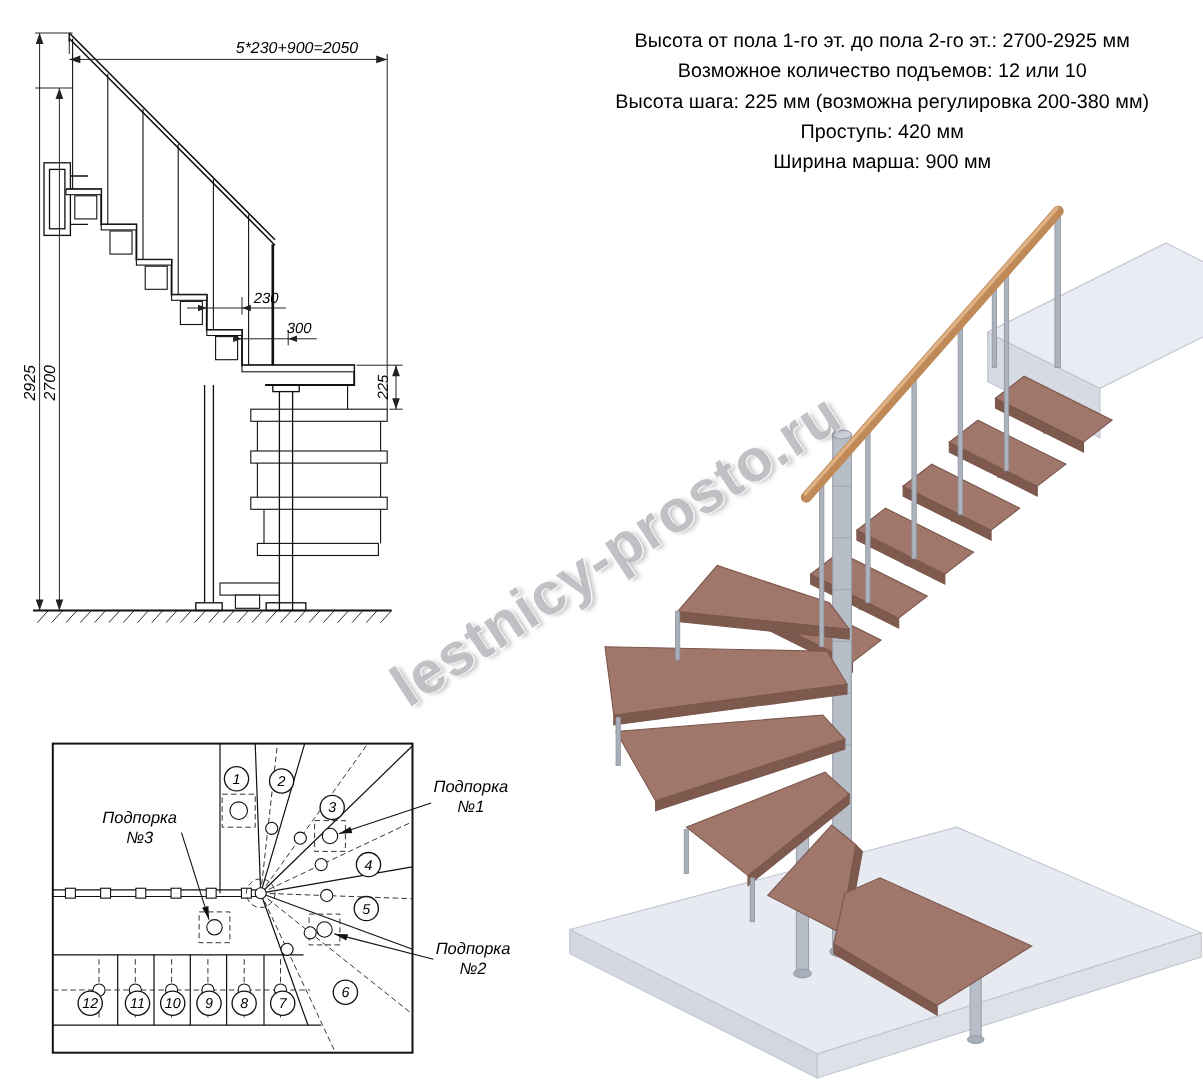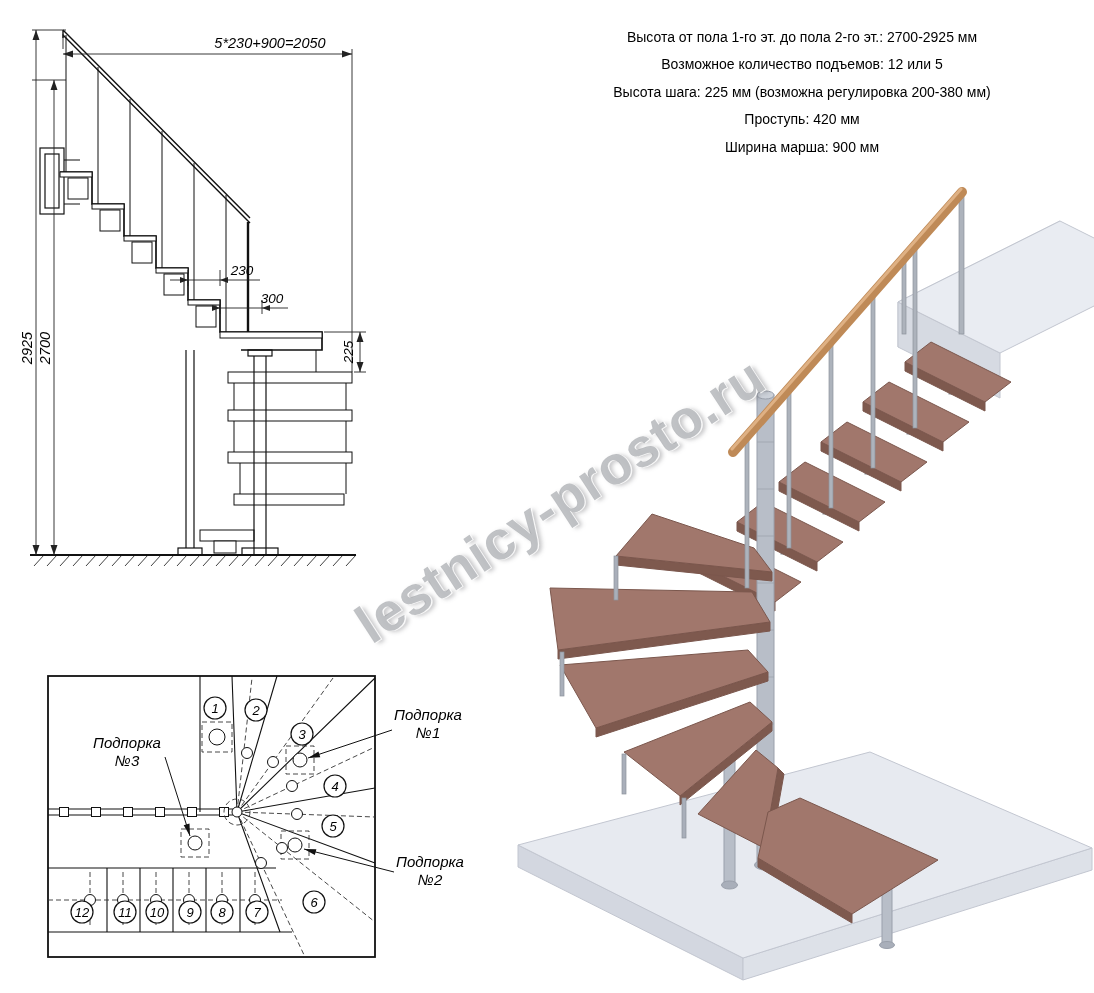--- a/index.html
+++ b/index.html
@@ -1,19 +1,19 @@
 <!DOCTYPE html>
 <html><head>
 <meta charset="utf-8">
 <style>
   html,body{margin:0;padding:0;background:#ffffff;}
   #stage{position:relative;width:1094px;height:993px;background:#ffffff;overflow:hidden;
          font-family:"Liberation Sans", sans-serif;color:#000;text-align:center;}
   .abs{position:absolute;}
-  .specs{left:522px;top:24px;width:560px;font-size:14px;line-height:27.4px;color:#000;}
+  .specs{left:522px;top:24px;width:560px;font-size:18px;line-height:27.4px;color:#000;}
   .specs div{white-space:nowrap;}
   svg text{font-family:"Liberation Sans", sans-serif;}
   .dim{font-style:italic;font-size:13.5px;fill:#000;}
   .dimbig{font-style:italic;font-size:14.5px;fill:#000;}
   .planlbl{font-style:italic;font-size:15px;fill:#000;}
   .stepnum{font-style:italic;font-size:13px;fill:#000;}
   .watermark-box{left:285px;top:340px;width:550px;height:320px;display:flex;align-items:center;
                  justify-content:center;pointer-events:none;z-index:6;}
   .watermark-box span{display:inline-block;transform:rotate(-33deg);font-size:54px;font-weight:bold;
                  letter-spacing:1px;color:rgba(132,136,142,0.5);
@@ -306,21 +306,21 @@
     </g>
 
     <g fill="none">
       <path d="M233 352 L462 92" stroke="#bf8a57" stroke-width="10" stroke-linecap="round"></path>
       <path d="M232 349 L461 89" stroke="#dfb184" stroke-width="3" stroke-linecap="round"></path>
     </g>
   </svg>
 
   <div class="abs specs">
     <div>Высота от пола 1-го эт. до пола 2-го эт.: 2700-2925 мм</div>
-    <div>Возможное количество подъемов: 12 или 5</div>
+    <div>Возможное количество подъемов: 12 или 10</div>
     <div>Высота шага: 225 мм (возможна регулировка 200-380 мм)</div>
     <div>Проступь: 420 мм</div>
     <div>Ширина марша: 900 мм</div>
   </div>
 
   <div class="abs watermark-box">
     <span>lestnicy-prosto.ru</span>
   </div>
 
 </div>

